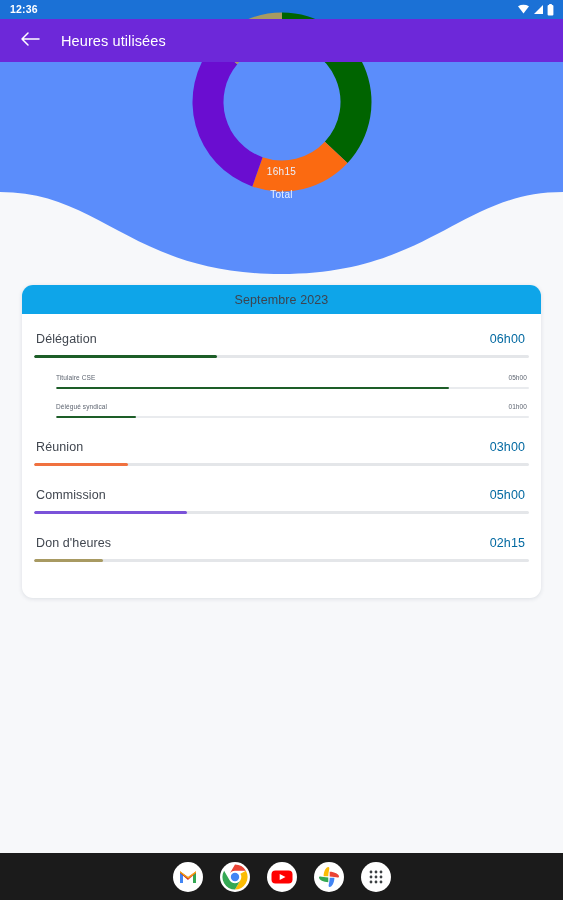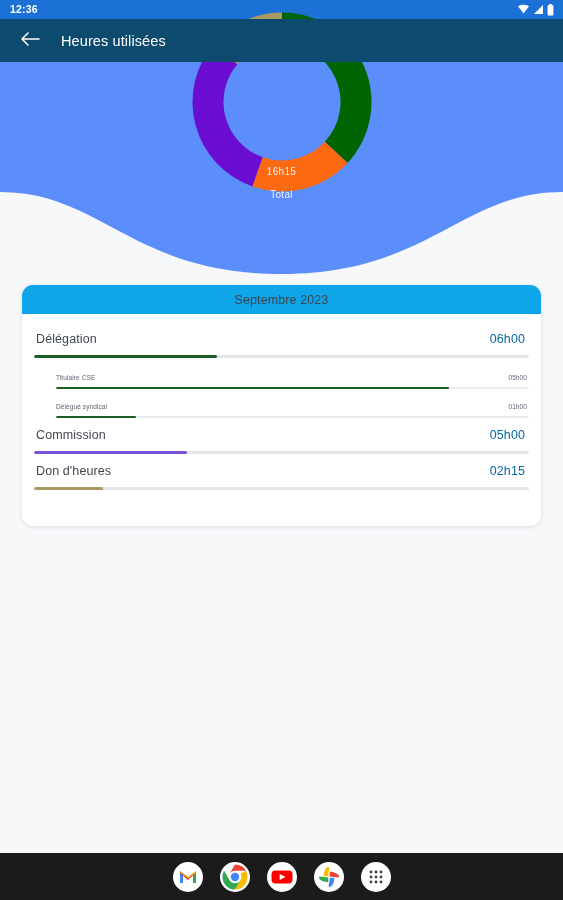--- a/index.html
+++ b/index.html
@@ -46,21 +46,21 @@
     gap: 3px;
   }
   .status-icons svg { display: block; }
 
   
   .app-bar {
     position: absolute;
     top: 19px; left: 0;
     width: 563px;
     height: 43px;
-    background: #0c4a6e;
+    background: #6d28d9;
     display: flex;
     align-items: center;
     padding-left: 16px;
     z-index: 6;
   }
   .back-btn {
     width: 28px; height: 28px;
     display: flex;
     align-items: center;
     justify-content: center;
@@ -141,21 +141,21 @@
   .card-header-title {
     font-size: 12.5px;
     color: #3d4450;
     letter-spacing: .1px;
   }
   .card-body {
     padding: 18px 12px 20px 12px;
   }
 
   
-  .row { margin-bottom: 10px; }
+  .row { margin-bottom: 22px; }
   .row:last-child { margin-bottom: 16px; }
 
   .row-head {
     display: flex;
     align-items: baseline;
     justify-content: space-between;
     padding: 0 4px 0 2px;
     margin-bottom: 9px;
   }
   .row-label {
@@ -338,20 +338,29 @@
                 <div class="subrow-value">01h00</div>
               </div>
               <div class="subbar-track">
                 <div class="subbar-fill" style="width: 17%; background: rgb(29, 94, 40);"></div>
               </div>
             </div>
           </div>
         </div>
         <div class="row">
           <div class="row-head">
+            <div class="row-label">Réunion</div>
+            <div class="row-value">03h00</div>
+          </div>
+          <div class="bar-track">
+            <div class="bar-fill" style="width: 19%; background: rgb(240, 113, 63);"></div>
+          </div>
+        </div>
+        <div class="row">
+          <div class="row-head">
             <div class="row-label">Commission</div>
             <div class="row-value">05h00</div>
           </div>
           <div class="bar-track">
             <div class="bar-fill" style="width: 31%; background: rgb(122, 82, 217);"></div>
           </div>
         </div>
         <div class="row">
           <div class="row-head">
             <div class="row-label">Don d'heures</div>

